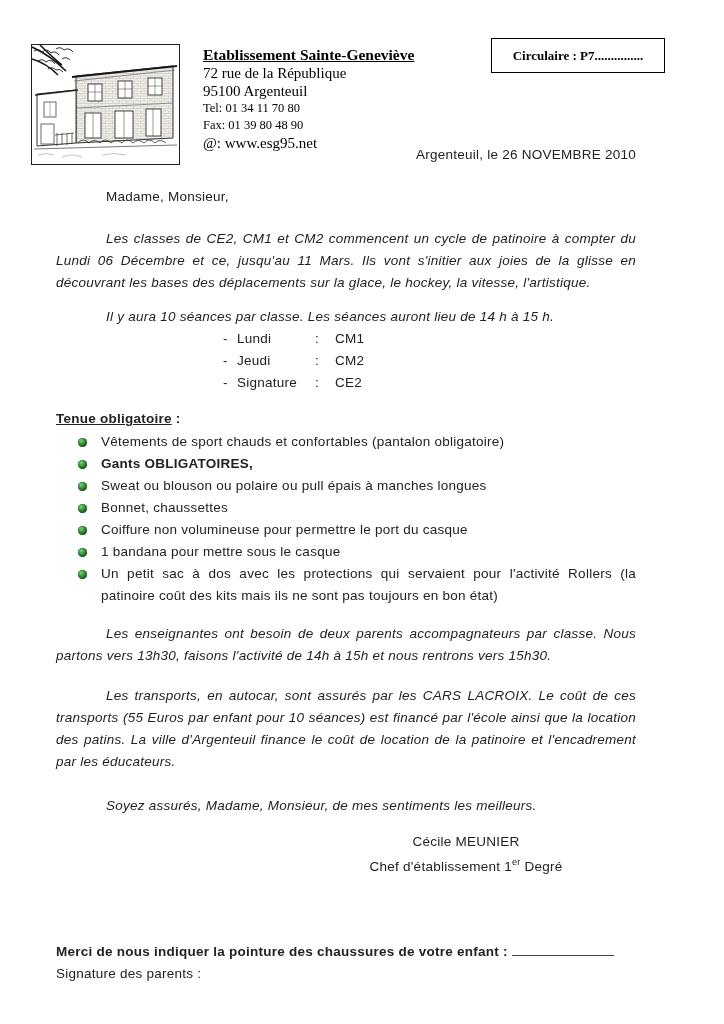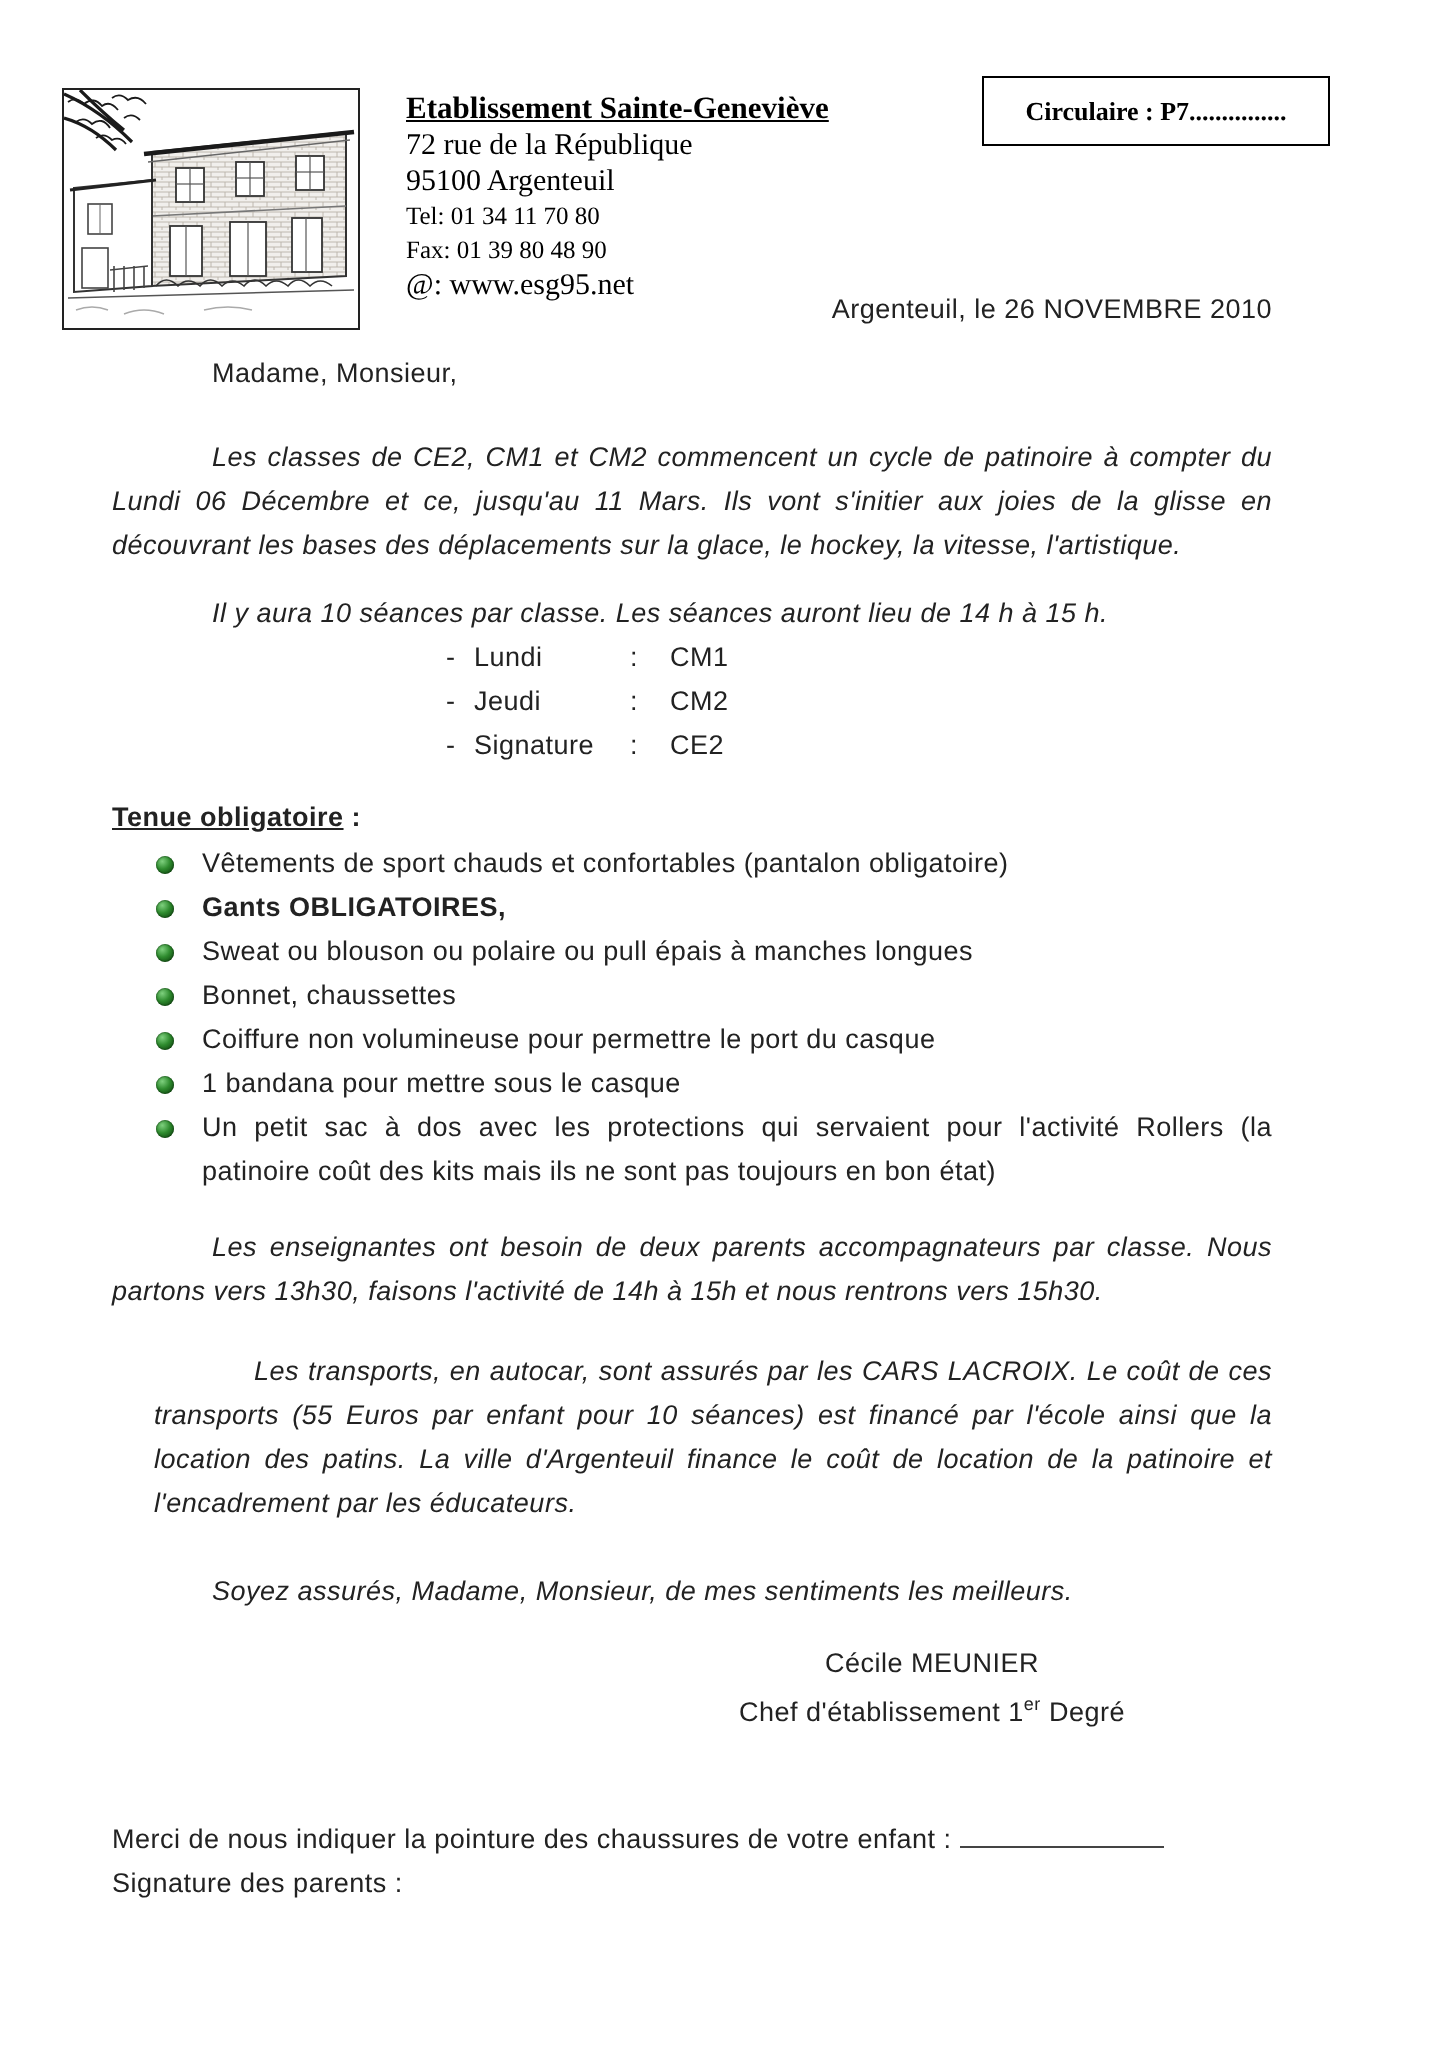--- a/index.html
+++ b/index.html
@@ -23,46 +23,46 @@
   .school-name{font-weight:bold;text-decoration:underline;font-size:15.5px;}
   .small-line{font-size:12.5px;line-height:17px;}
   .circulaire-box{
     position:absolute;right:-29px;top:-6px;width:172px;height:33px;
     border:1.5px solid #000;display:flex;align-items:center;justify-content:center;
     font-family:"Liberation Serif",serif;font-weight:bold;font-size:13px;
     color:#000;letter-spacing:0;
   }
   .date-line{position:absolute;right:0;top:100px;font-size:13.5px;}
   
-  .salutation{margin-top:0;text-indent:50px;}
+  .salutation{margin-top:10px;text-indent:50px;}
   .para{text-align:justify;text-indent:50px;margin:0;font-style:italic;}
   .p1{margin-top:20px;}
   .p2{margin-top:12px;text-align:left;}
   .schedule{margin:0 0 0 167px;}
   .schedule-row{display:flex;}
   .schedule-row .dash{width:14px;}
   .schedule-row .day{width:78px;}
   .schedule-row .colon{width:20px;}
   .heading{margin-top:14px;}
   .heading .underlined{text-decoration:underline;font-weight:bold;}
   .heading .suffix{font-weight:bold;}
   ul.tenue{list-style:none;margin:1px 0 0 0;padding:0 0 0 22px;}
   ul.tenue li{position:relative;padding-left:23px;text-align:justify;}
   .bullet-ball{
     position:absolute;left:0;top:7px;width:9px;height:9px;border-radius:50%;
     background:radial-gradient(circle at 35% 30%, #7ed07e 0%, #2e8b2e 45%, #0b3a0b 95%);
     box-shadow:inset 0 0 1px #052805;
   }
   li.bold-item{font-weight:bold;}
   .p-italic{font-style:italic;margin-top:16px;}
-  .p4{margin-top:18px;margin-left:21px;}
+  .p4{margin-top:18px;}
   .p5{margin-top:22px;text-align:left;}
   .signature{margin-top:14px;text-align:center;transform:translateX(120px);line-height:21px;}
   .signature sup{font-size:9px;}
-  .shoe-line{margin-top:42px;}
+  .shoe-line{margin-top:64px;font-weight:bold;}
   .blank{display:inline-block;width:102px;border-bottom:1px solid #444;height:12px;}
   .parents-line{}
 </style>
 </head>
 <body>
 
 <div class="page">
 
   <div class="header">
     <div class="building-box">

